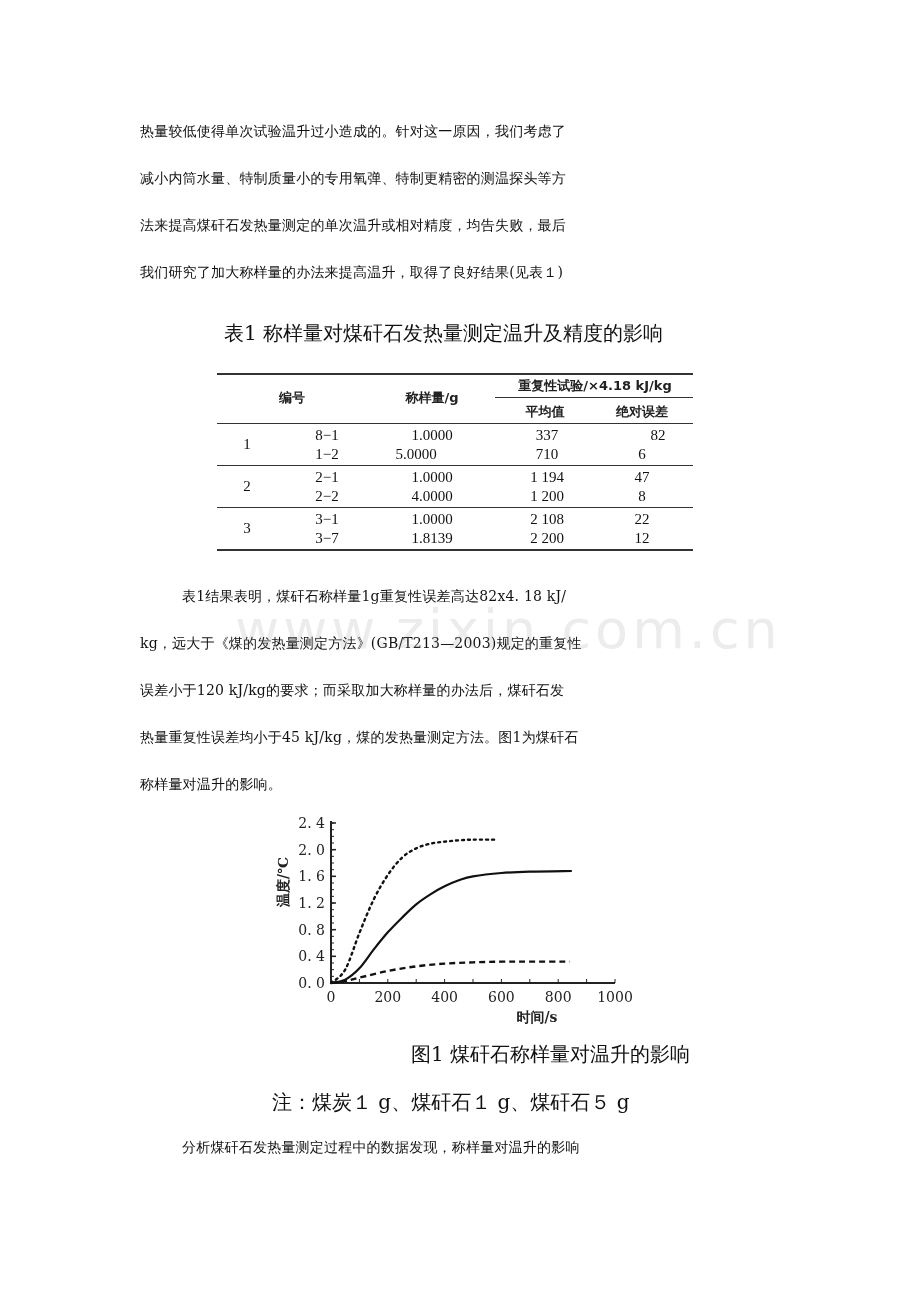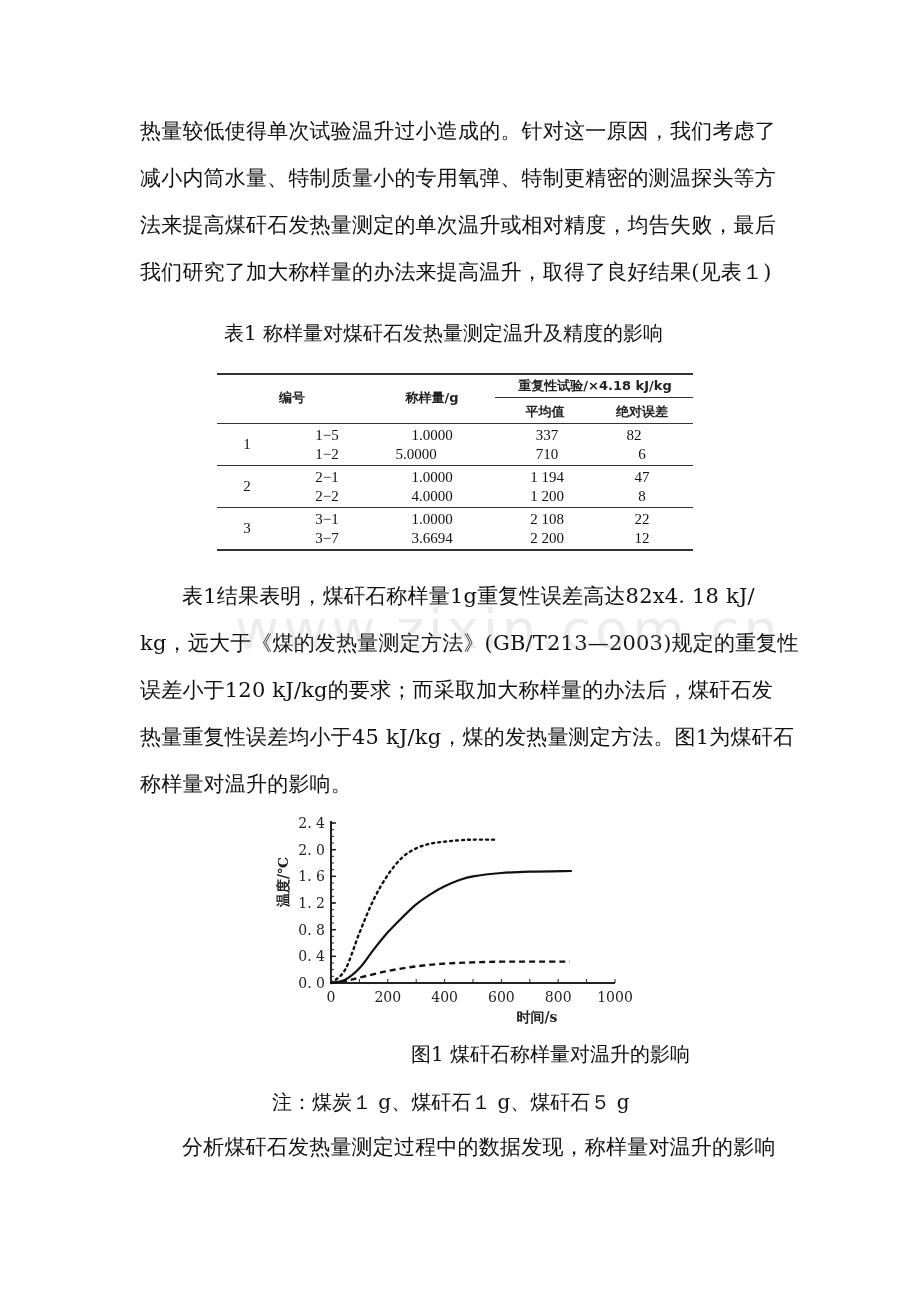--- a/index.html
+++ b/index.html
@@ -1,18 +1,18 @@
 <!DOCTYPE html>
 <html><head>
 <meta charset="utf-8">
 <style>
   html, body { margin: 0; padding: 0; background: #ffffff; }
   body { width: 920px; height: 1302px; position: relative; overflow: hidden;
          font-family: "DejaVu Serif", "Liberation Serif", serif; color: #111; }
-  .para-line { position: absolute; left: 140px; font-size: 21px; line-height: 24px; white-space: nowrap; letter-spacing: 0.2px; }
+  .para-line { position: absolute; left: 140px; font-size: 14px; line-height: 24px; white-space: nowrap; letter-spacing: 0.2px; }
   .caption { position: absolute; font-size: 20px; white-space: nowrap; }
   .watermark { position: absolute; left: 235px; top: 598px; font-family: "DejaVu Sans", sans-serif;
                font-size: 54px; color: rgba(150,150,150,0.18); letter-spacing: 4px; white-space: nowrap; pointer-events: none; }
   .tbl { position: absolute; left: 217px; top: 373px; width: 476px; font-family: "Liberation Serif", serif; font-size: 15px; }
   .rule { position: absolute; left: 0; height: 0; border-top: 2px solid #333; width: 476px; }
   .thin { border-top-width: 1px; }
   .cell { position: absolute; text-align: center; white-space: nowrap; }
   .hdr { font-family: "DejaVu Sans", sans-serif; font-size: 13px; font-weight: bold; color: #222; }
   svg text { font-family: "DejaVu Serif", serif; }
 </style>
@@ -36,24 +36,24 @@
   <div class="rule thin" style="top:134px"></div>
   <div class="rule" style="top:176px"></div>
 
   <div class="cell hdr" style="left:40px; top:16px; width:70px">编号</div>
   <div class="cell hdr" style="left:165px; top:16px; width:100px">称样量/g</div>
   <div class="cell hdr" style="left:280px; top:4px; width:196px">重复性试验/×4.18 kJ/kg</div>
   <div class="cell hdr" style="left:283px; top:30px; width:90px">平均值</div>
   <div class="cell hdr" style="left:380px; top:30px; width:90px">绝对误差</div>
 
   <div class="cell" style="left:20px; top:63px; width:20px">1</div>
-  <div class="cell" style="left:90px; top:54px; width:40px">1−5</div>
+  <div class="cell" style="left:90px; top:54px; width:40px">8−1</div>
   <div class="cell" style="left:180px; top:54px; width:70px">1.0000</div>
   <div class="cell" style="left:300px; top:54px; width:60px">337</div>
-  <div class="cell" style="left:392px; top:54px; width:50px">82</div>
+  <div class="cell" style="left:416px; top:54px; width:50px">82</div>
   <div class="cell" style="left:90px; top:73px; width:40px">1−2</div>
   <div class="cell" style="left:164px; top:73px; width:70px">5.0000</div>
   <div class="cell" style="left:300px; top:73px; width:60px">710</div>
   <div class="cell" style="left:400px; top:73px; width:50px">6</div>
 
   <div class="cell" style="left:20px; top:105px; width:20px">2</div>
   <div class="cell" style="left:90px; top:96px; width:40px">2−1</div>
   <div class="cell" style="left:180px; top:96px; width:70px">1.0000</div>
   <div class="cell" style="left:300px; top:96px; width:60px">1 194</div>
   <div class="cell" style="left:400px; top:96px; width:50px">47</div>
@@ -61,21 +61,21 @@
   <div class="cell" style="left:180px; top:115px; width:70px">4.0000</div>
   <div class="cell" style="left:300px; top:115px; width:60px">1 200</div>
   <div class="cell" style="left:400px; top:115px; width:50px">8</div>
 
   <div class="cell" style="left:20px; top:147px; width:20px">3</div>
   <div class="cell" style="left:90px; top:138px; width:40px">3−1</div>
   <div class="cell" style="left:180px; top:138px; width:70px">1.0000</div>
   <div class="cell" style="left:300px; top:138px; width:60px">2 108</div>
   <div class="cell" style="left:400px; top:138px; width:50px">22</div>
   <div class="cell" style="left:90px; top:157px; width:40px">3−7</div>
-  <div class="cell" style="left:180px; top:157px; width:70px">3.6694</div>
+  <div class="cell" style="left:180px; top:157px; width:70px">1.8139</div>
   <div class="cell" style="left:300px; top:157px; width:60px">2 200</div>
   <div class="cell" style="left:400px; top:157px; width:50px">12</div>
 </div>
 
 <div>
   <div class="para-line" style="left:182px; top:584px">表1结果表明，煤矸石称样量1g重复性误差高达82x4. 18 kJ/</div>
   <div class="para-line" style="top:631px">kg，远大于《煤的发热量测定方法》(GB/T213—2003)规定的重复性</div>
   <div class="para-line" style="top:678px">误差小于120 kJ/kg的要求；而采取加大称样量的办法后，煤矸石发</div>
   <div class="para-line" style="top:725px">热量重复性误差均小于45 kJ/kg，煤的发热量测定方法。图1为煤矸石</div>
   <div class="para-line" style="top:772px">称样量对温升的影响。</div>

